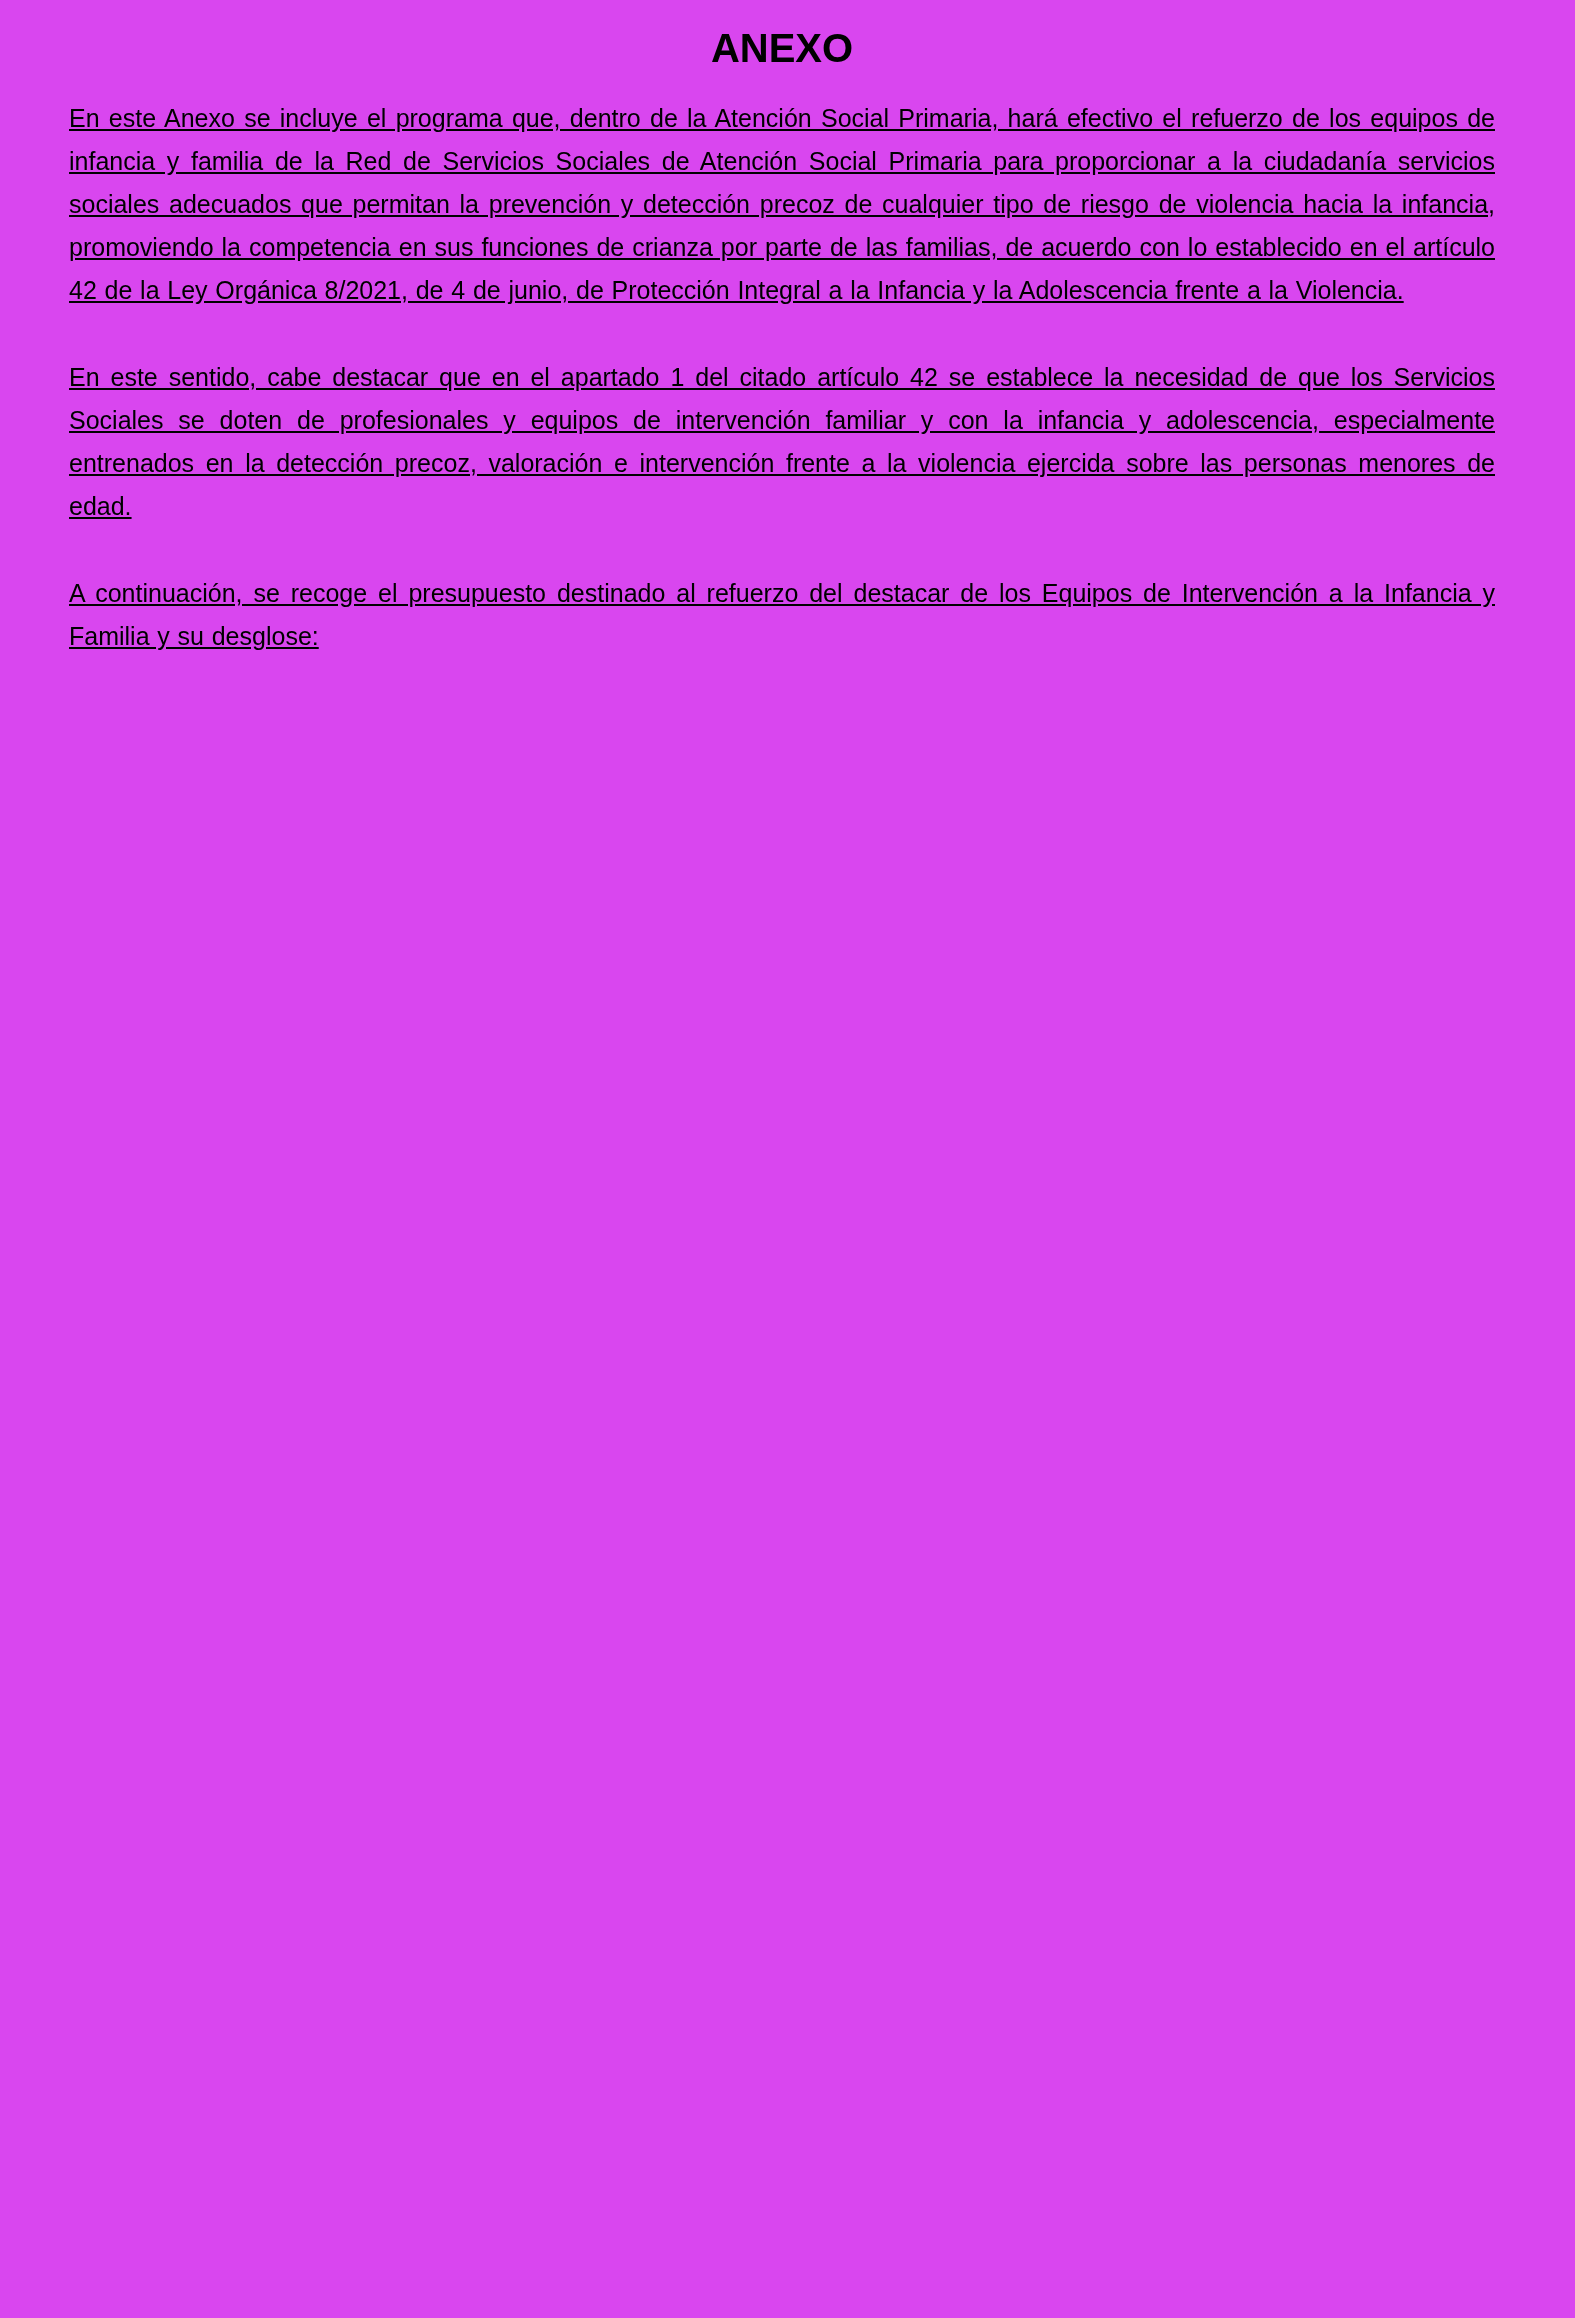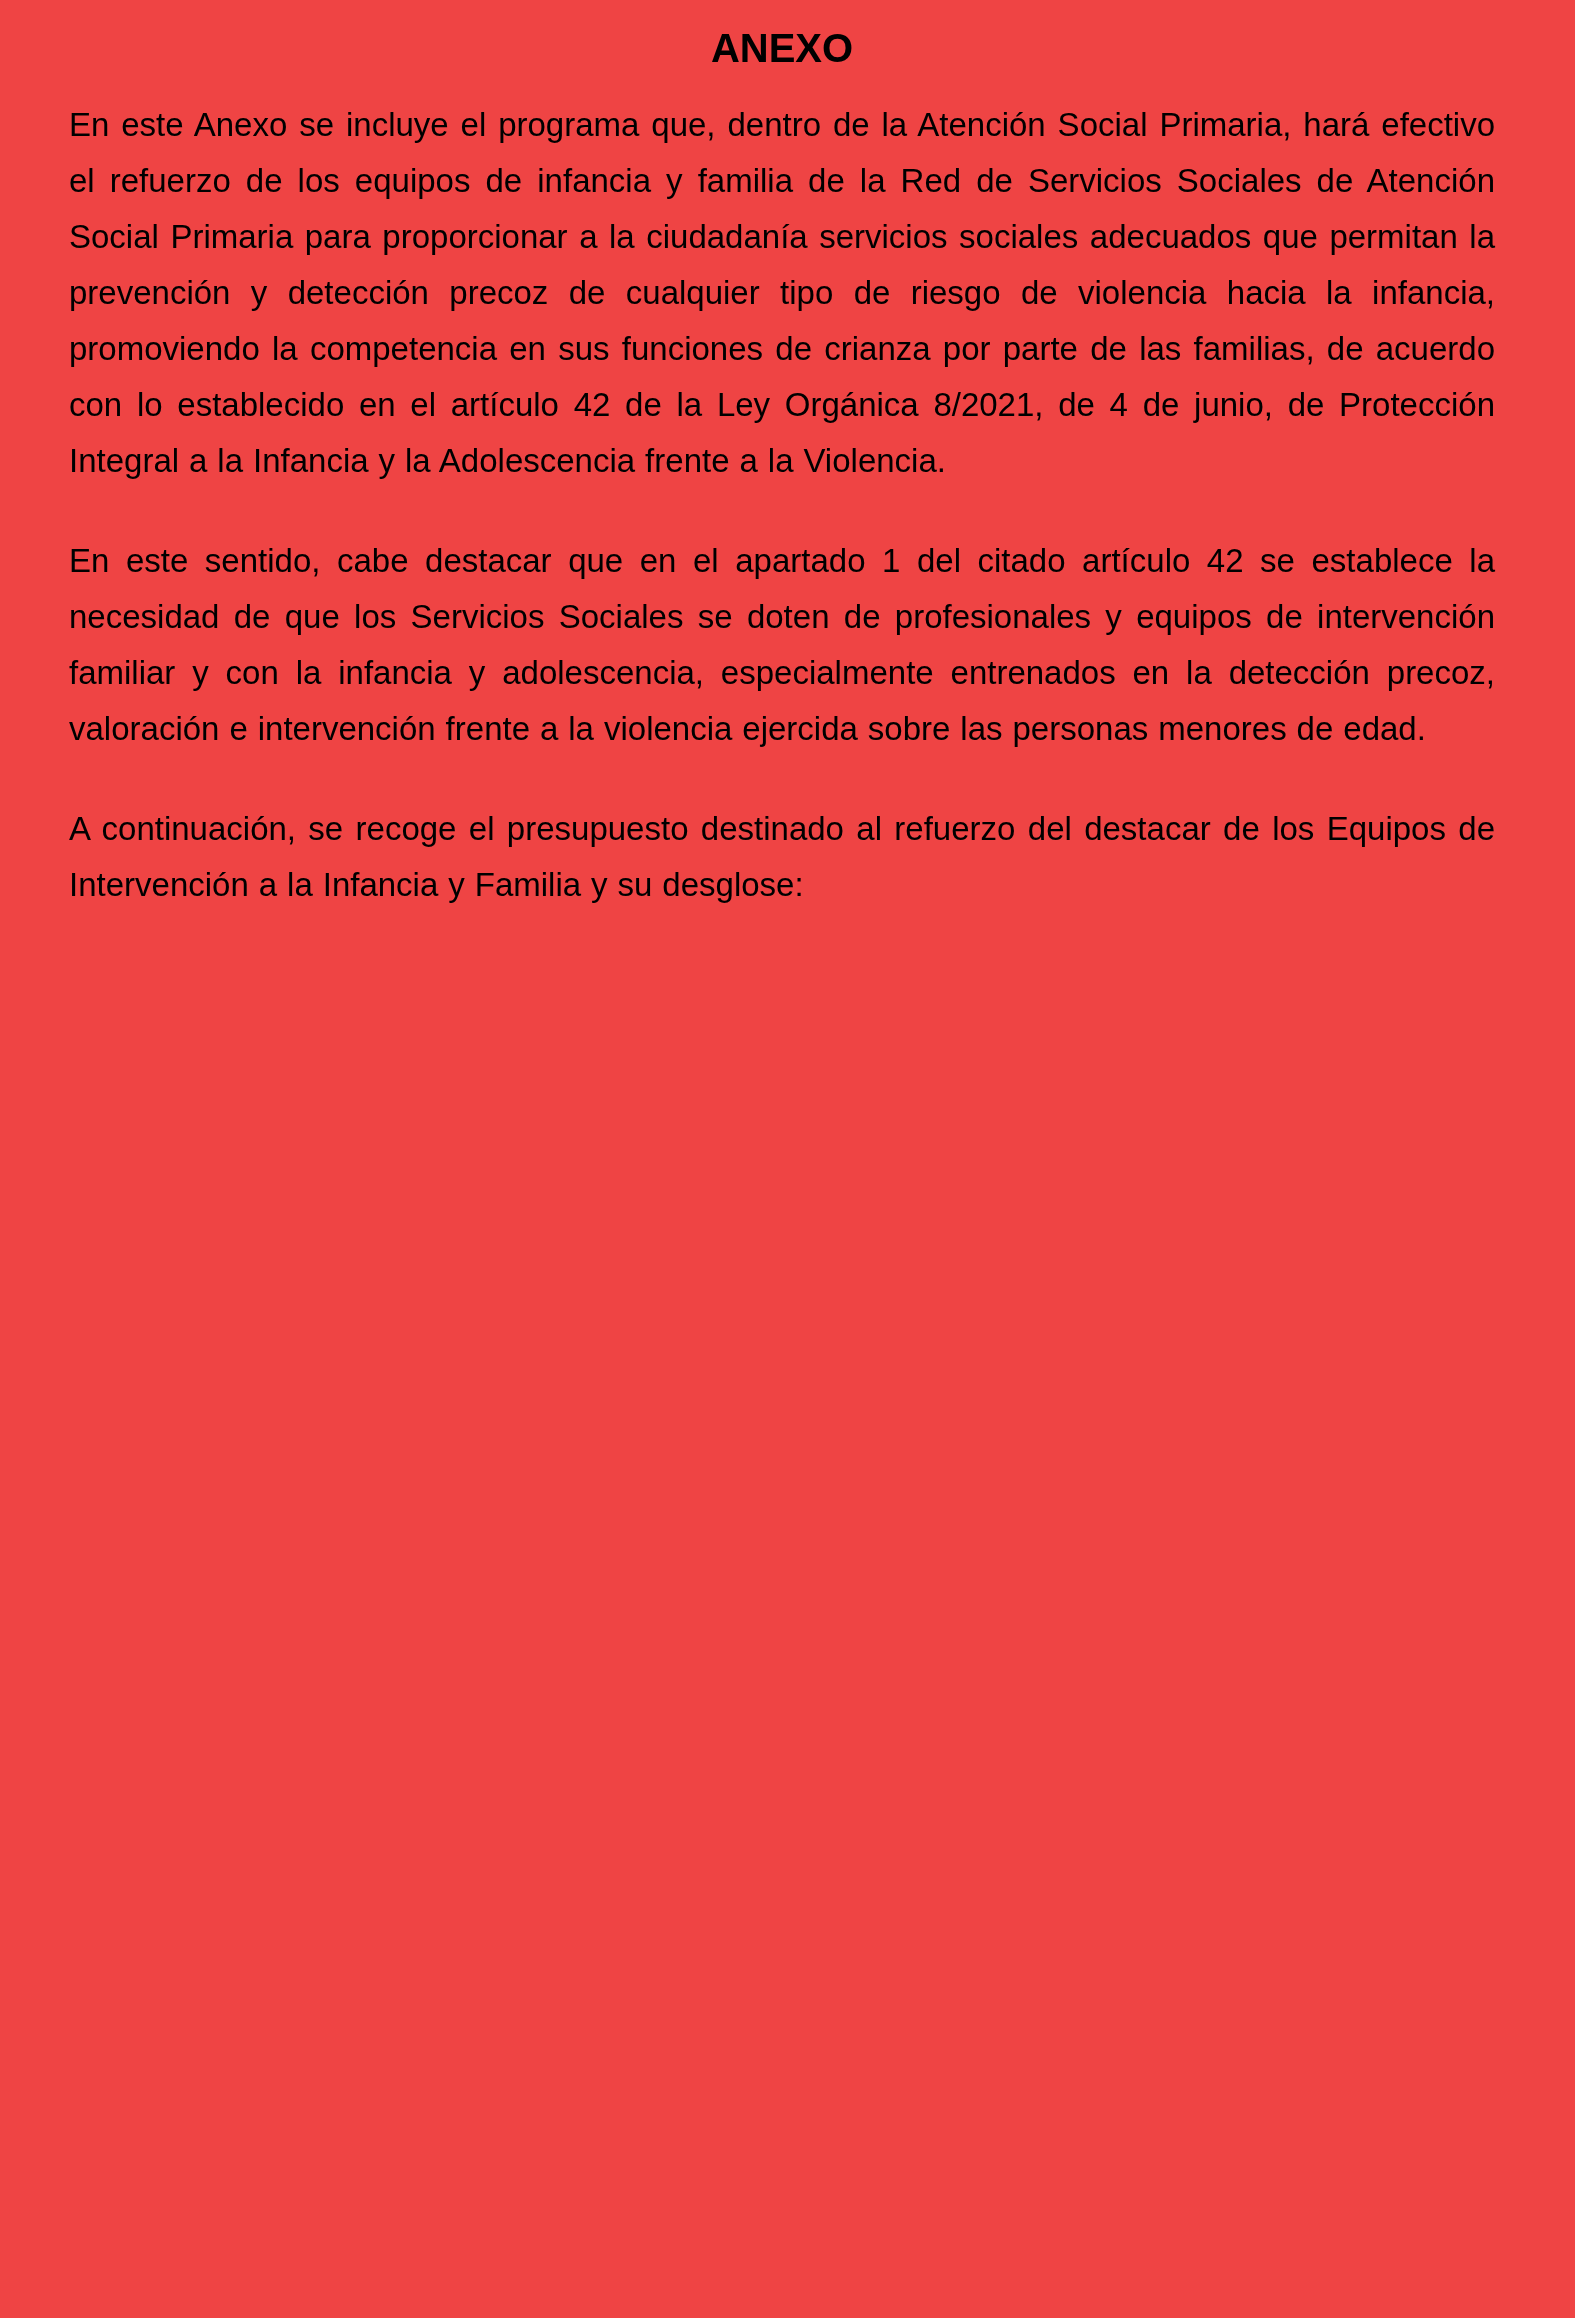--- a/index.html
+++ b/index.html
@@ -12,38 +12,39 @@
     width: 1576px;
     height: 2319px;
     font-family: "Liberation Sans", sans-serif;
     color: #000000;
     overflow: hidden;
   }
 
   .page {
     width: 1576px;
     height: 2319px;
-    background: #ef4444;
+    background: #d946ef;
     padding: 14.5px 81px 0 69px;
   }
 
   .doc-title {
     font-weight: bold;
     font-size: 40px;
     line-height: 66px;
     text-align: center;
     letter-spacing: 0px;
   }
 
   .doc-body p {
-    font-size: 33px;
-    line-height: 56px;
+    font-size: 25px;
+    line-height: 43px;
     text-align: justify;
     margin-bottom: 44px;
     word-spacing: 0.8px;
+    text-decoration: underline;
   }
 
   .doc-body {
     margin-top: 16px;
   }
 </style>
 </head>
 <body>
 
 <div class="page">

